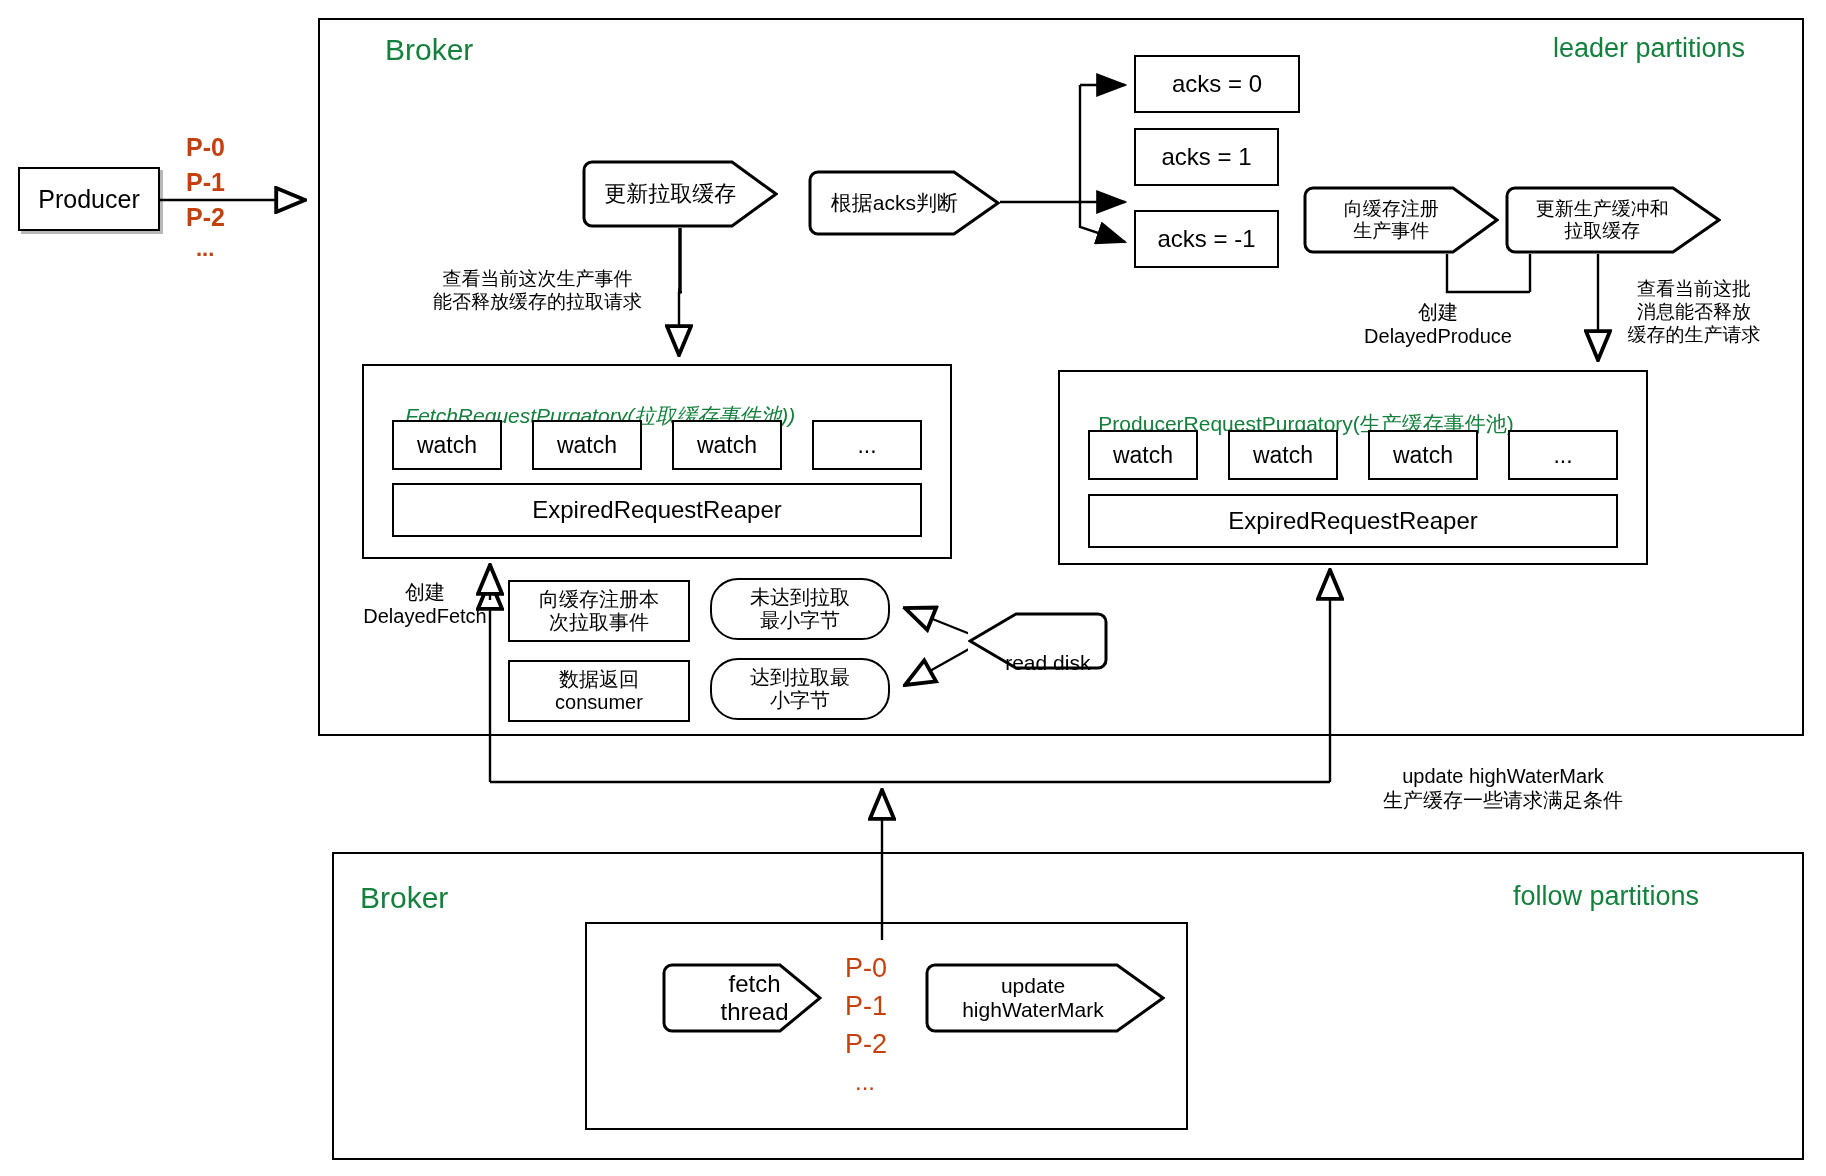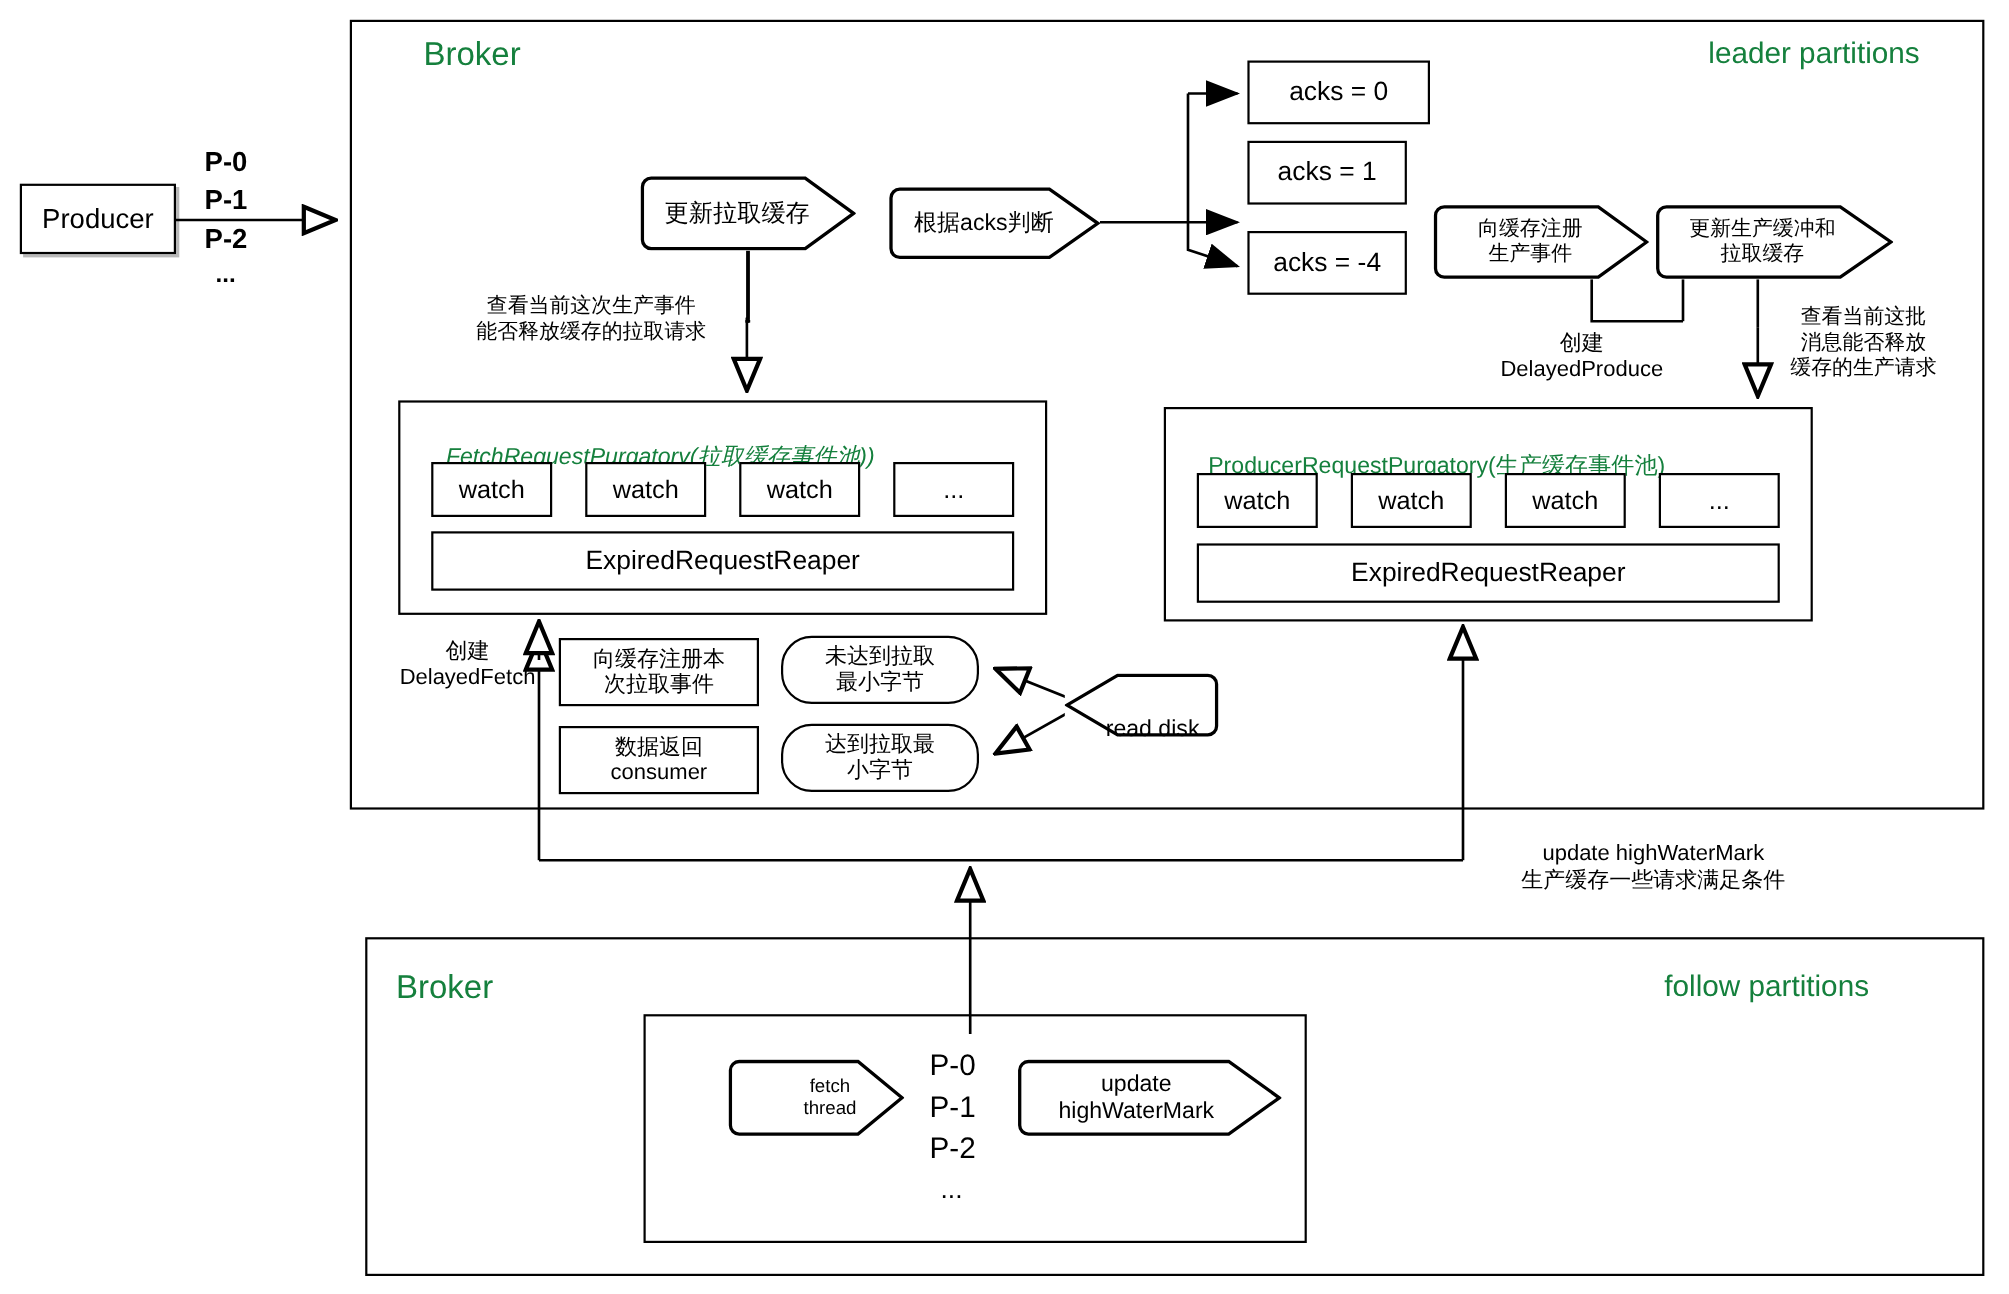--- a/index.html
+++ b/index.html
@@ -10,21 +10,21 @@
   }
   #canvas{position:absolute;left:0;top:0;width:1826px;height:1176px;}
   svg.lines{position:absolute;left:0;top:0;width:1826px;height:1176px;pointer-events:none;}
 
   .box{position:absolute;box-sizing:border-box;border:2.5px solid #000;background:#fff;
        display:flex;align-items:center;justify-content:center;text-align:center;
        line-height:1.15;}
   .container{position:absolute;box-sizing:border-box;border:2.5px solid #000;background:transparent;}
   .lbl{position:absolute;white-space:pre;line-height:1.2;}
   .blue{color:#15803d;text-align:center;}
-  .gray{color:#000000;}
+  .gray{color:#c2410c;}
   .ctr{text-align:center;}
 
   
   .chev{position:absolute;box-sizing:border-box;background:#fff;}
   .chev .fill{position:absolute;inset:0;}
   .chev .txt{position:absolute;inset:0;display:flex;align-items:center;
              justify-content:center;text-align:center;line-height:1.15;
              padding-right:10%;}
   .chevL .txt{padding-right:0;padding-left:14%;margin-top:44px;}
 
@@ -138,21 +138,21 @@
     <div class="txt" style="font-size:21px;">根据acks判断</div>
   </div>
 
   <div class="box" style="left:1134px;top:55px;width:166px;height:58px;font-size:24px;">
     <span>acks = 0</span>
   </div>
   <div class="box" style="left:1134px;top:128px;width:145px;height:58px;font-size:24px;">
     <span>acks = 1</span>
   </div>
   <div class="box" style="left:1134px;top:210px;width:145px;height:58px;font-size:24px;">
-    <span>acks = -4</span>
+    <span>acks = -1</span>
   </div>
 
   <div class="chev" style="left:1303px;top:186px;width:196px;height:68px;">
     <svg class="fill" viewBox="0 0 196 68" preserveAspectRatio="none">
       <path d="M10,2 H150 L194,34 L150,66 H10 A8,8 0 0 1 2,58 V10 A8,8 0 0 1 10,2 Z" fill="#fff" stroke="#000" stroke-width="3" vector-effect="non-scaling-stroke"></path>
     </svg>
     <div class="txt" style="font-size:19px;white-space:pre-line;">向缓存注册
 生产事件</div>
   </div>
 
@@ -246,21 +246,21 @@
   <div class="container" style="left:332px;top:852px;width:1472px;height:308px;"></div>
   <div class="lbl blue" style="left:360px;top:880px;font-size:30px;">Broker</div>
   <div class="lbl blue" style="left:1513px;top:880px;font-size:27px;">follow partitions</div>
 
   <div class="container" style="left:585px;top:922px;width:603px;height:208px;"></div>
 
   <div class="chev" style="left:662px;top:963px;width:160px;height:70px;">
     <svg class="fill" viewBox="0 0 160 70" preserveAspectRatio="none">
       <path d="M10,2 H118 L158,35 L118,68 H10 A8,8 0 0 1 2,60 V10 A8,8 0 0 1 10,2 Z" fill="#fff" stroke="#000" stroke-width="3" vector-effect="non-scaling-stroke"></path>
     </svg>
-    <div class="txt" style="font-size:17px;white-space:pre-line;margin-left:41px;">fetch
+    <div class="txt" style="font-size:24px;white-space:pre-line;margin-left:41px;">fetch
 thread</div>
   </div>
 
   <div class="lbl gray ctr" style="left:845px;top:952px;font-size:27px;">P-0</div>
   <div class="lbl gray ctr" style="left:845px;top:990px;font-size:27px;">P-1</div>
   <div class="lbl gray ctr" style="left:845px;top:1028px;font-size:27px;">P-2</div>
   <div class="lbl gray ctr" style="left:855px;top:1068px;font-size:24px;">...</div>
 
   <div class="chev" style="left:925px;top:963px;width:240px;height:70px;">
     <svg class="fill" viewBox="0 0 240 70" preserveAspectRatio="none">

